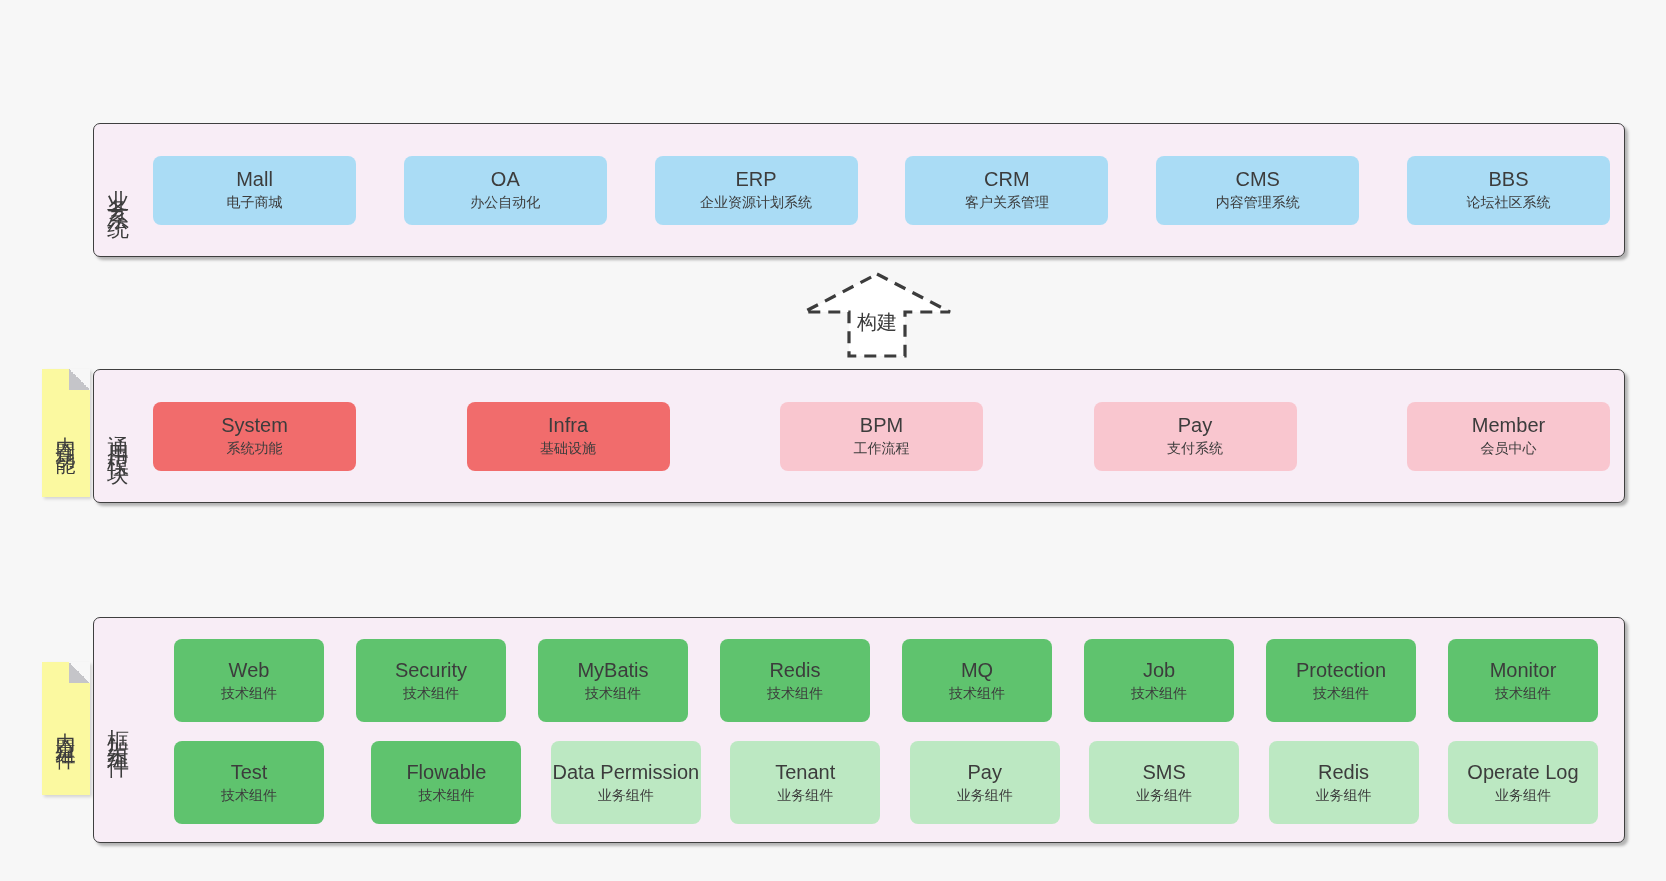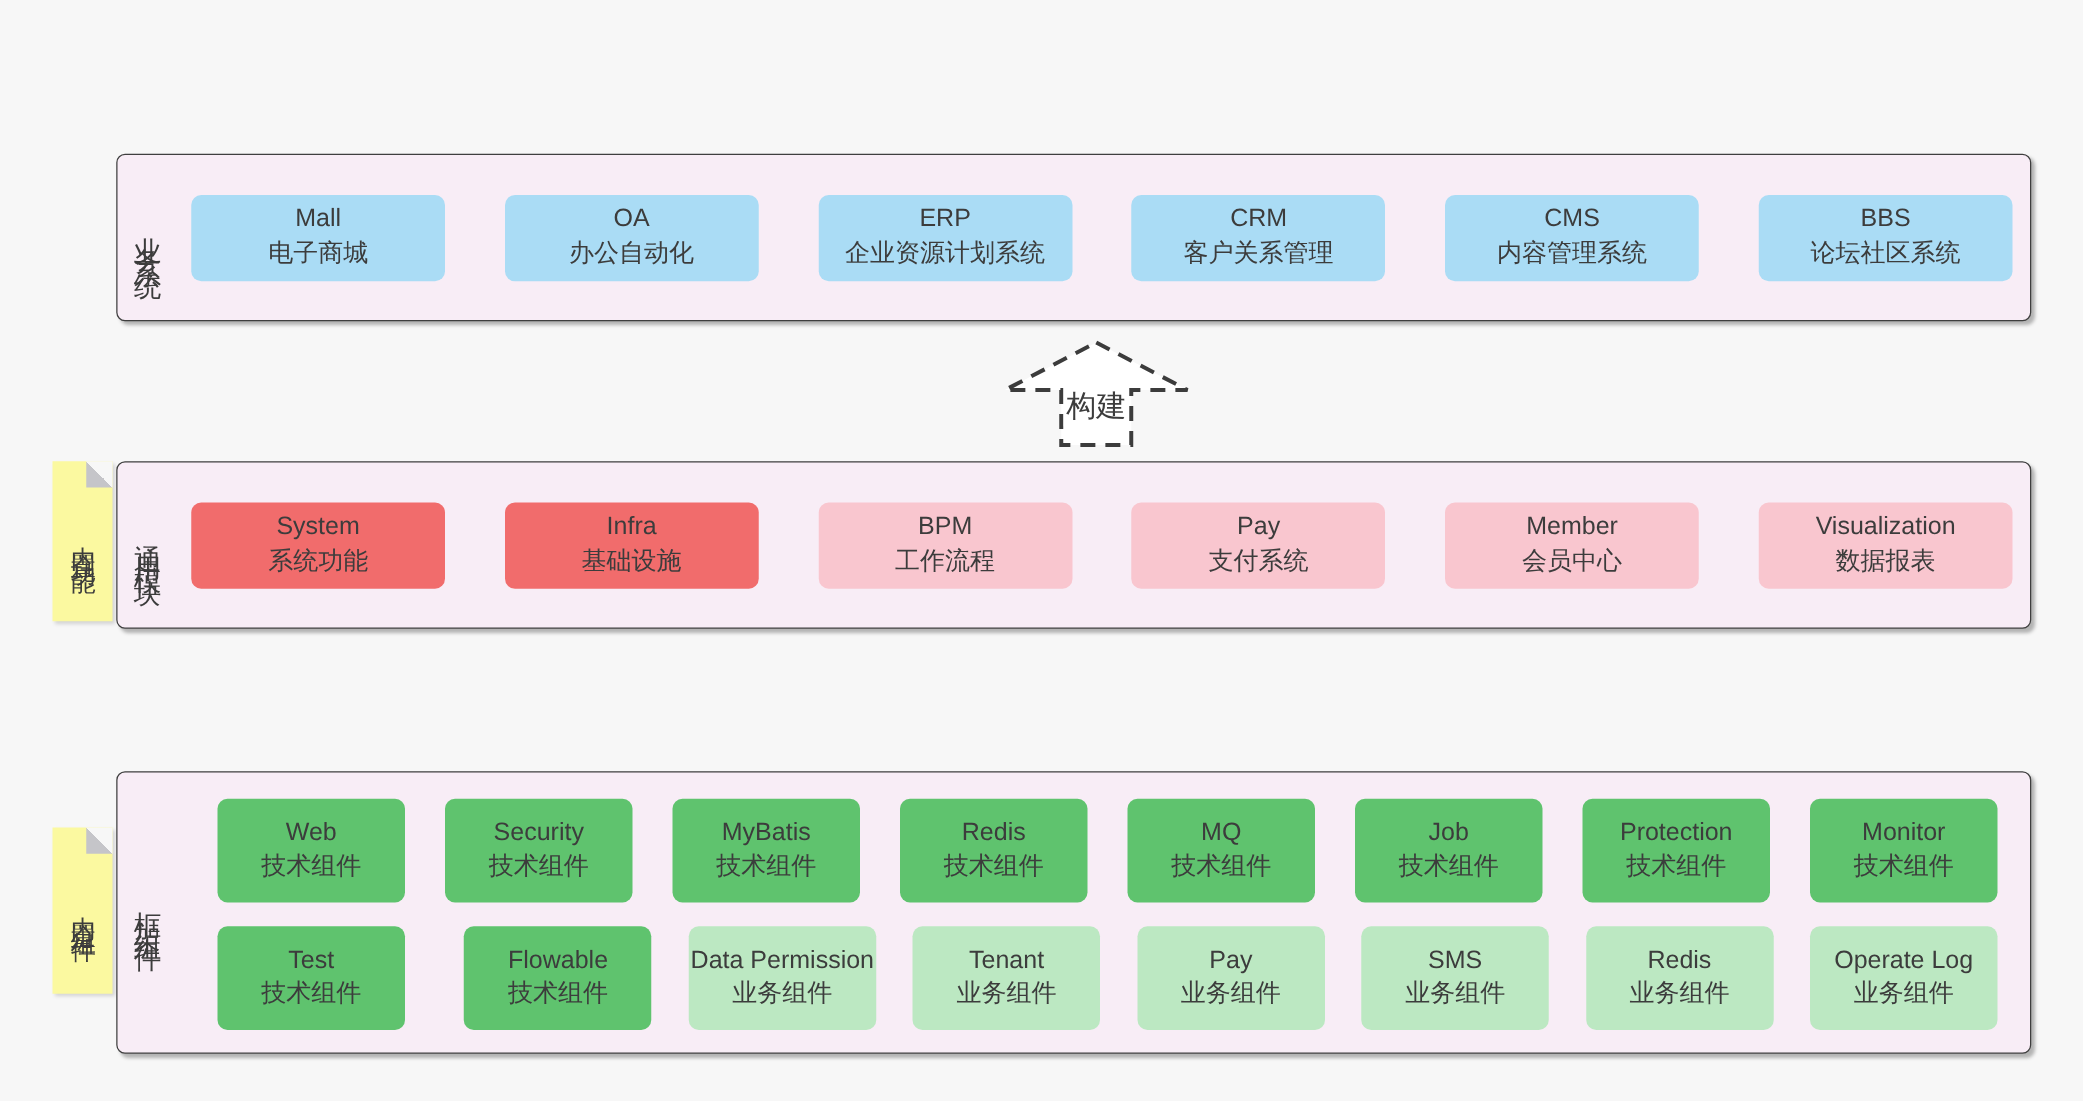--- a/index.html
+++ b/index.html
@@ -24,41 +24,41 @@
 
   .band-content{position:absolute;top:0;bottom:0;left:59px;right:14px;display:flex;align-items:center;justify-content:space-between;}
   .grid{position:absolute;left:62px;right:26px;top:21px;bottom:18px;display:flex;flex-direction:column;justify-content:space-between;}
   .grow{display:flex;justify-content:space-between;}
 
   .node{box-sizing:border-box;display:flex;flex-direction:column;align-items:center;justify-content:center;
         text-align:center;border-radius:8px;}
   .n6{width:203px;height:69px;}
   .n8{width:150px;height:83px;}
   .node-title{font-size:20px;line-height:1.3;}
-  .node-sub{font-size:20px;line-height:1.55;}
+  .node-sub{font-size:14px;line-height:1.55;}
   .n8 .node-title{line-height:1.25;}
   .n8 .node-sub{line-height:1.45;}
 
   .blue{background:var(--blue);} .red{background:var(--red);} .pink{background:var(--pink);}
   .gdark{background:var(--green_dark);margin-left:18px;} .glight{background:var(--green_light);}
 
   .sticky{position:absolute;width:48px;background:var(--sticky_yellow);box-shadow:2px 2px 3px rgba(0,0,0,.15);}
   #sticky2{left:42px;top:369px;height:128px;}
   #sticky3{left:42px;top:662px;height:133px;}
   .fold{position:absolute;top:0;right:0;width:21px;height:21px;
         background:linear-gradient(to bottom left, var(--page_bg) 0 50%, var(--fold_gray) 50% 100%);}
   .sticky-label{position:absolute;left:50%;top:50%;transform:translate(-50%,-50%);
         writing-mode:vertical-rl;text-orientation:upright;font-size:20px;letter-spacing:6px;line-height:1;color:var(--text);}
 
   .arrow{position:absolute;width:150px;height:86px;}
   #arrow1{left:802px;top:272px;}
   #arrow2{left:819px;top:517px;}
   .arrow svg{display:block;}
   .arrow-label{position:absolute;left:50%;top:37px;transform:translateX(-50%);
-        background:#fff;font-size:24px;padding:0 2px;white-space:nowrap;color:var(--text);}
+        background:#fff;font-size:20px;padding:0 2px;white-space:nowrap;color:var(--text);}
 </style>
 </head>
 <body>
 
 <div id="canvas">
 
   <div class="band" id="band1">
     <div class="band-label">业务系统</div>
     <div class="band-content">
       <div class="node n6 blue">
@@ -116,24 +116,20 @@
         <div class="node-sub">工作流程</div>
       </div>
       <div class="node n6 pink">
         <div class="node-title">Pay</div>
         <div class="node-sub">支付系统</div>
       </div>
       <div class="node n6 pink">
         <div class="node-title">Member</div>
         <div class="node-sub">会员中心</div>
       </div>
-      <div class="node n6 pink">
-        <div class="node-title">Visualization</div>
-        <div class="node-sub">数据报表</div>
-      </div>
     </div>
   </div>
 
 
   <div class="sticky" id="sticky3">
     <div class="fold"></div>
     <div class="sticky-label">内置组件</div>
   </div>
 
   <div class="band" id="band3">

